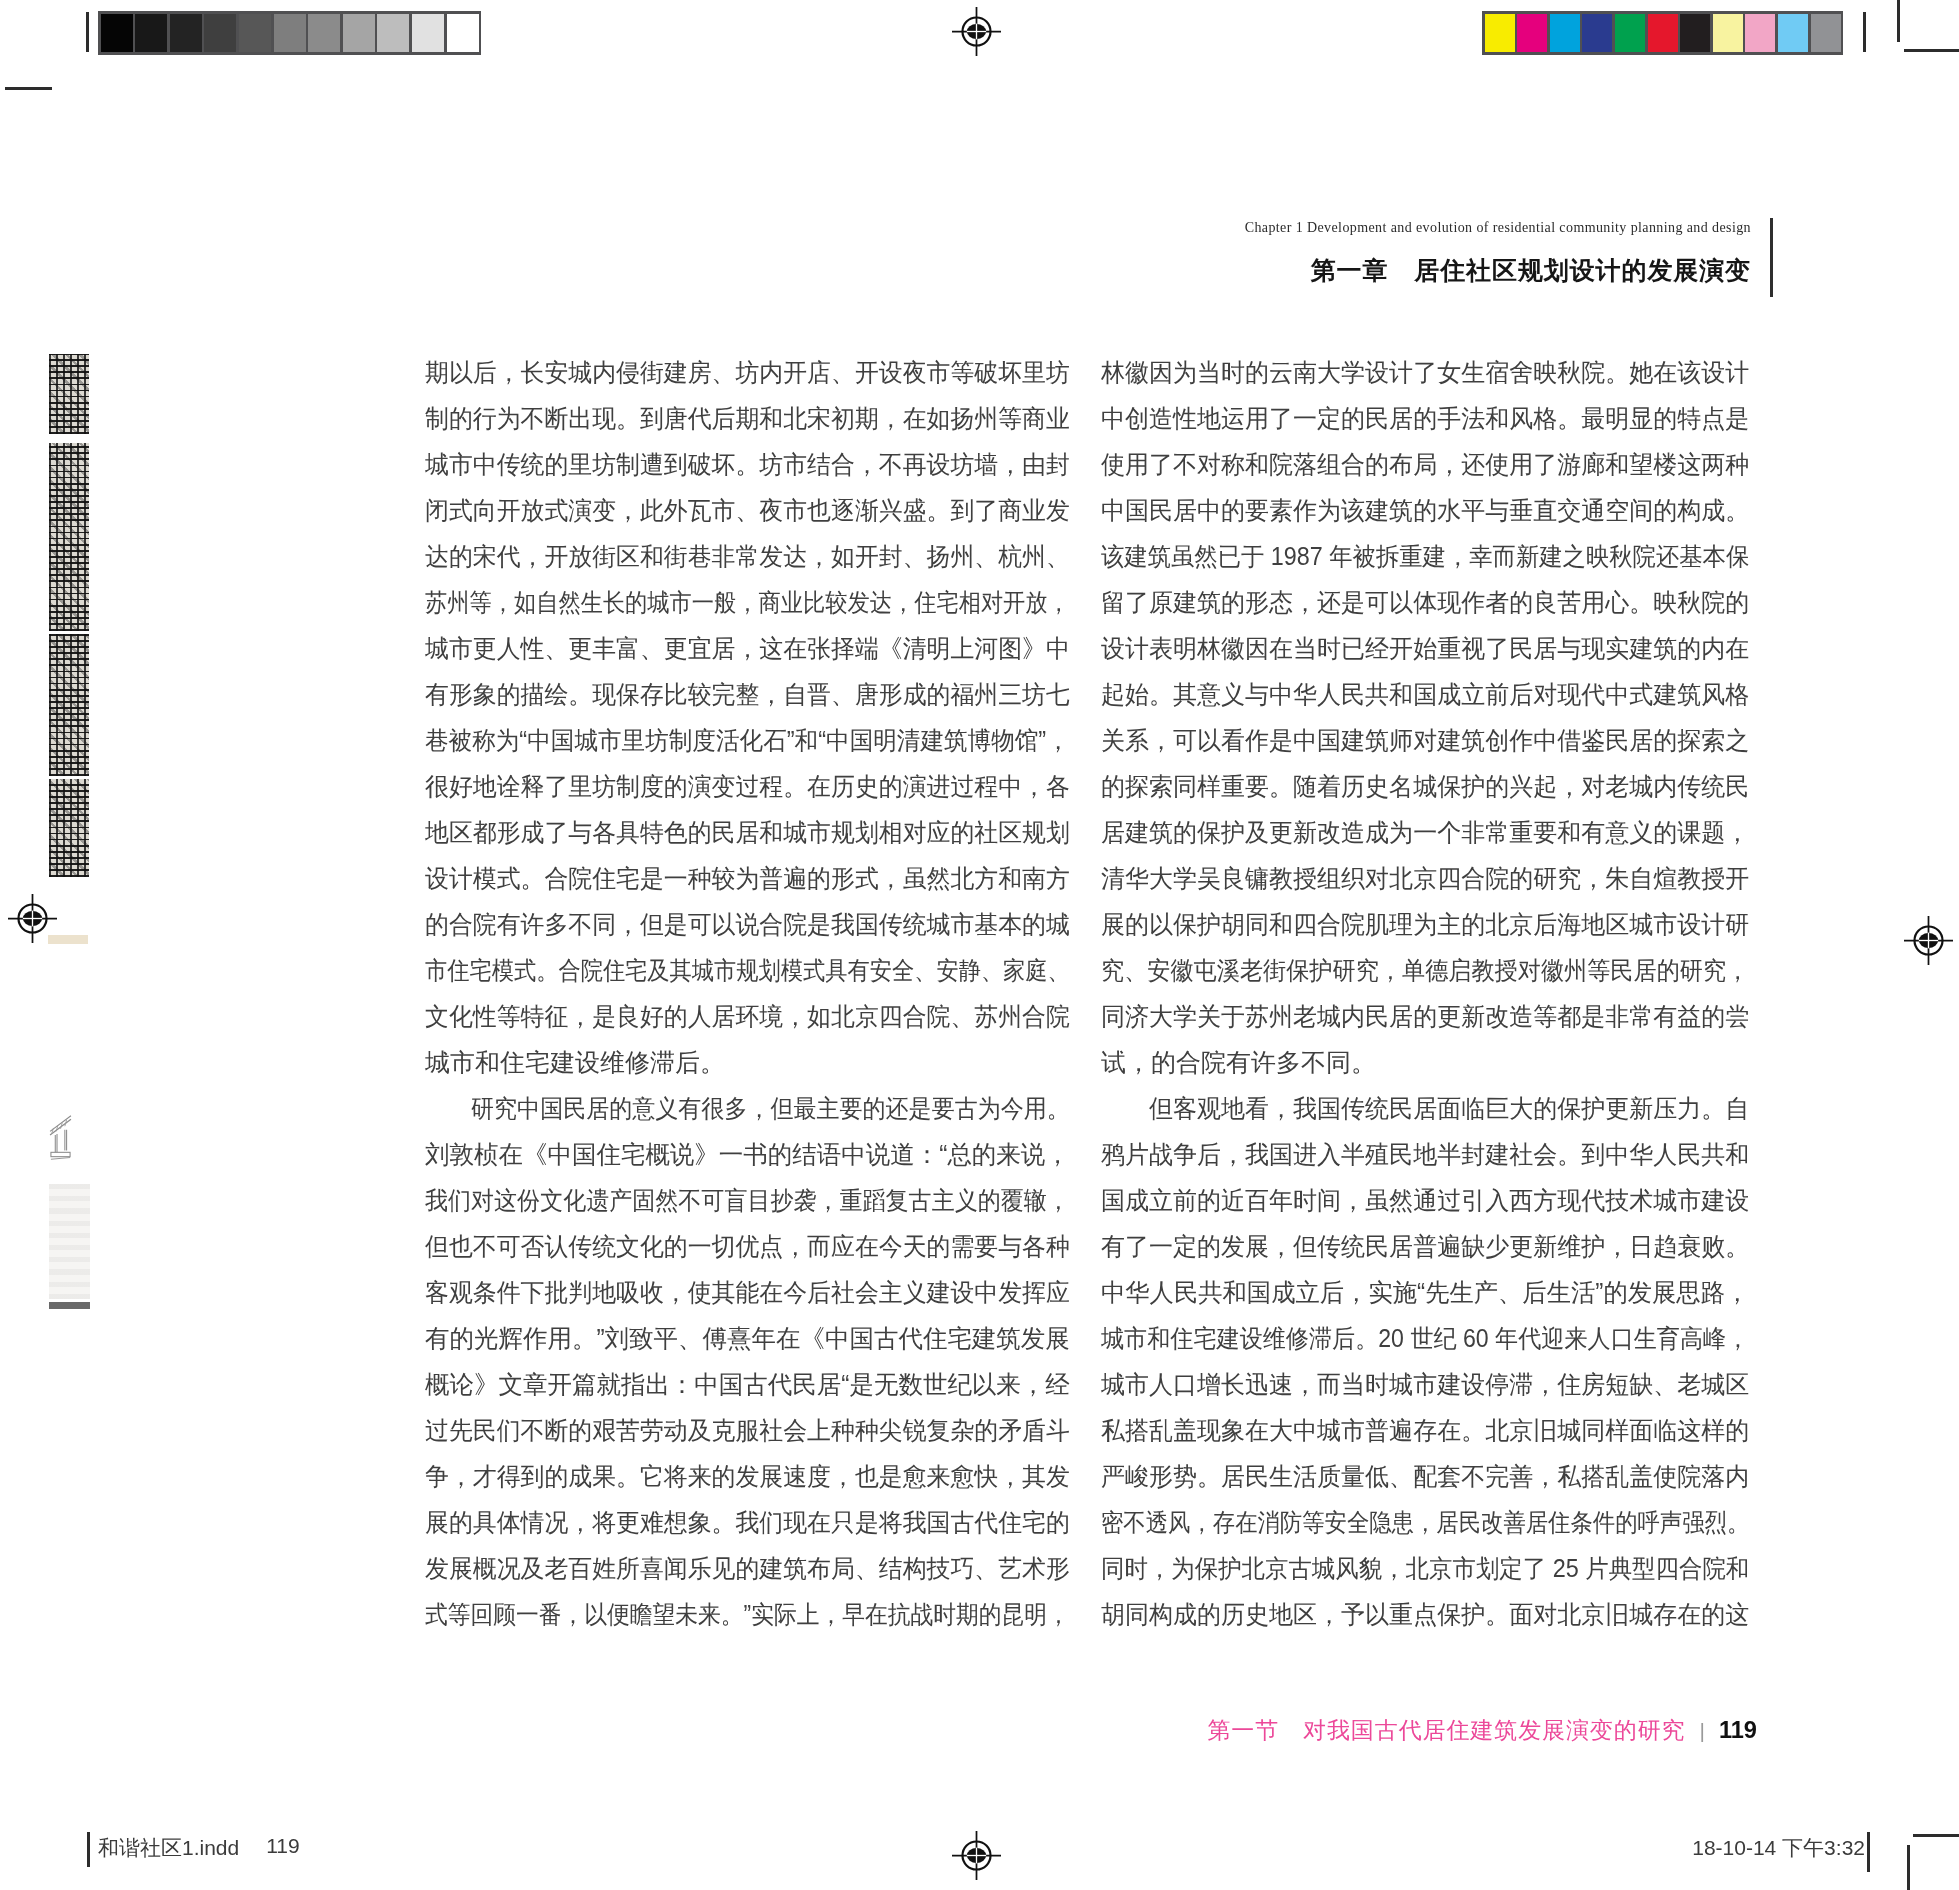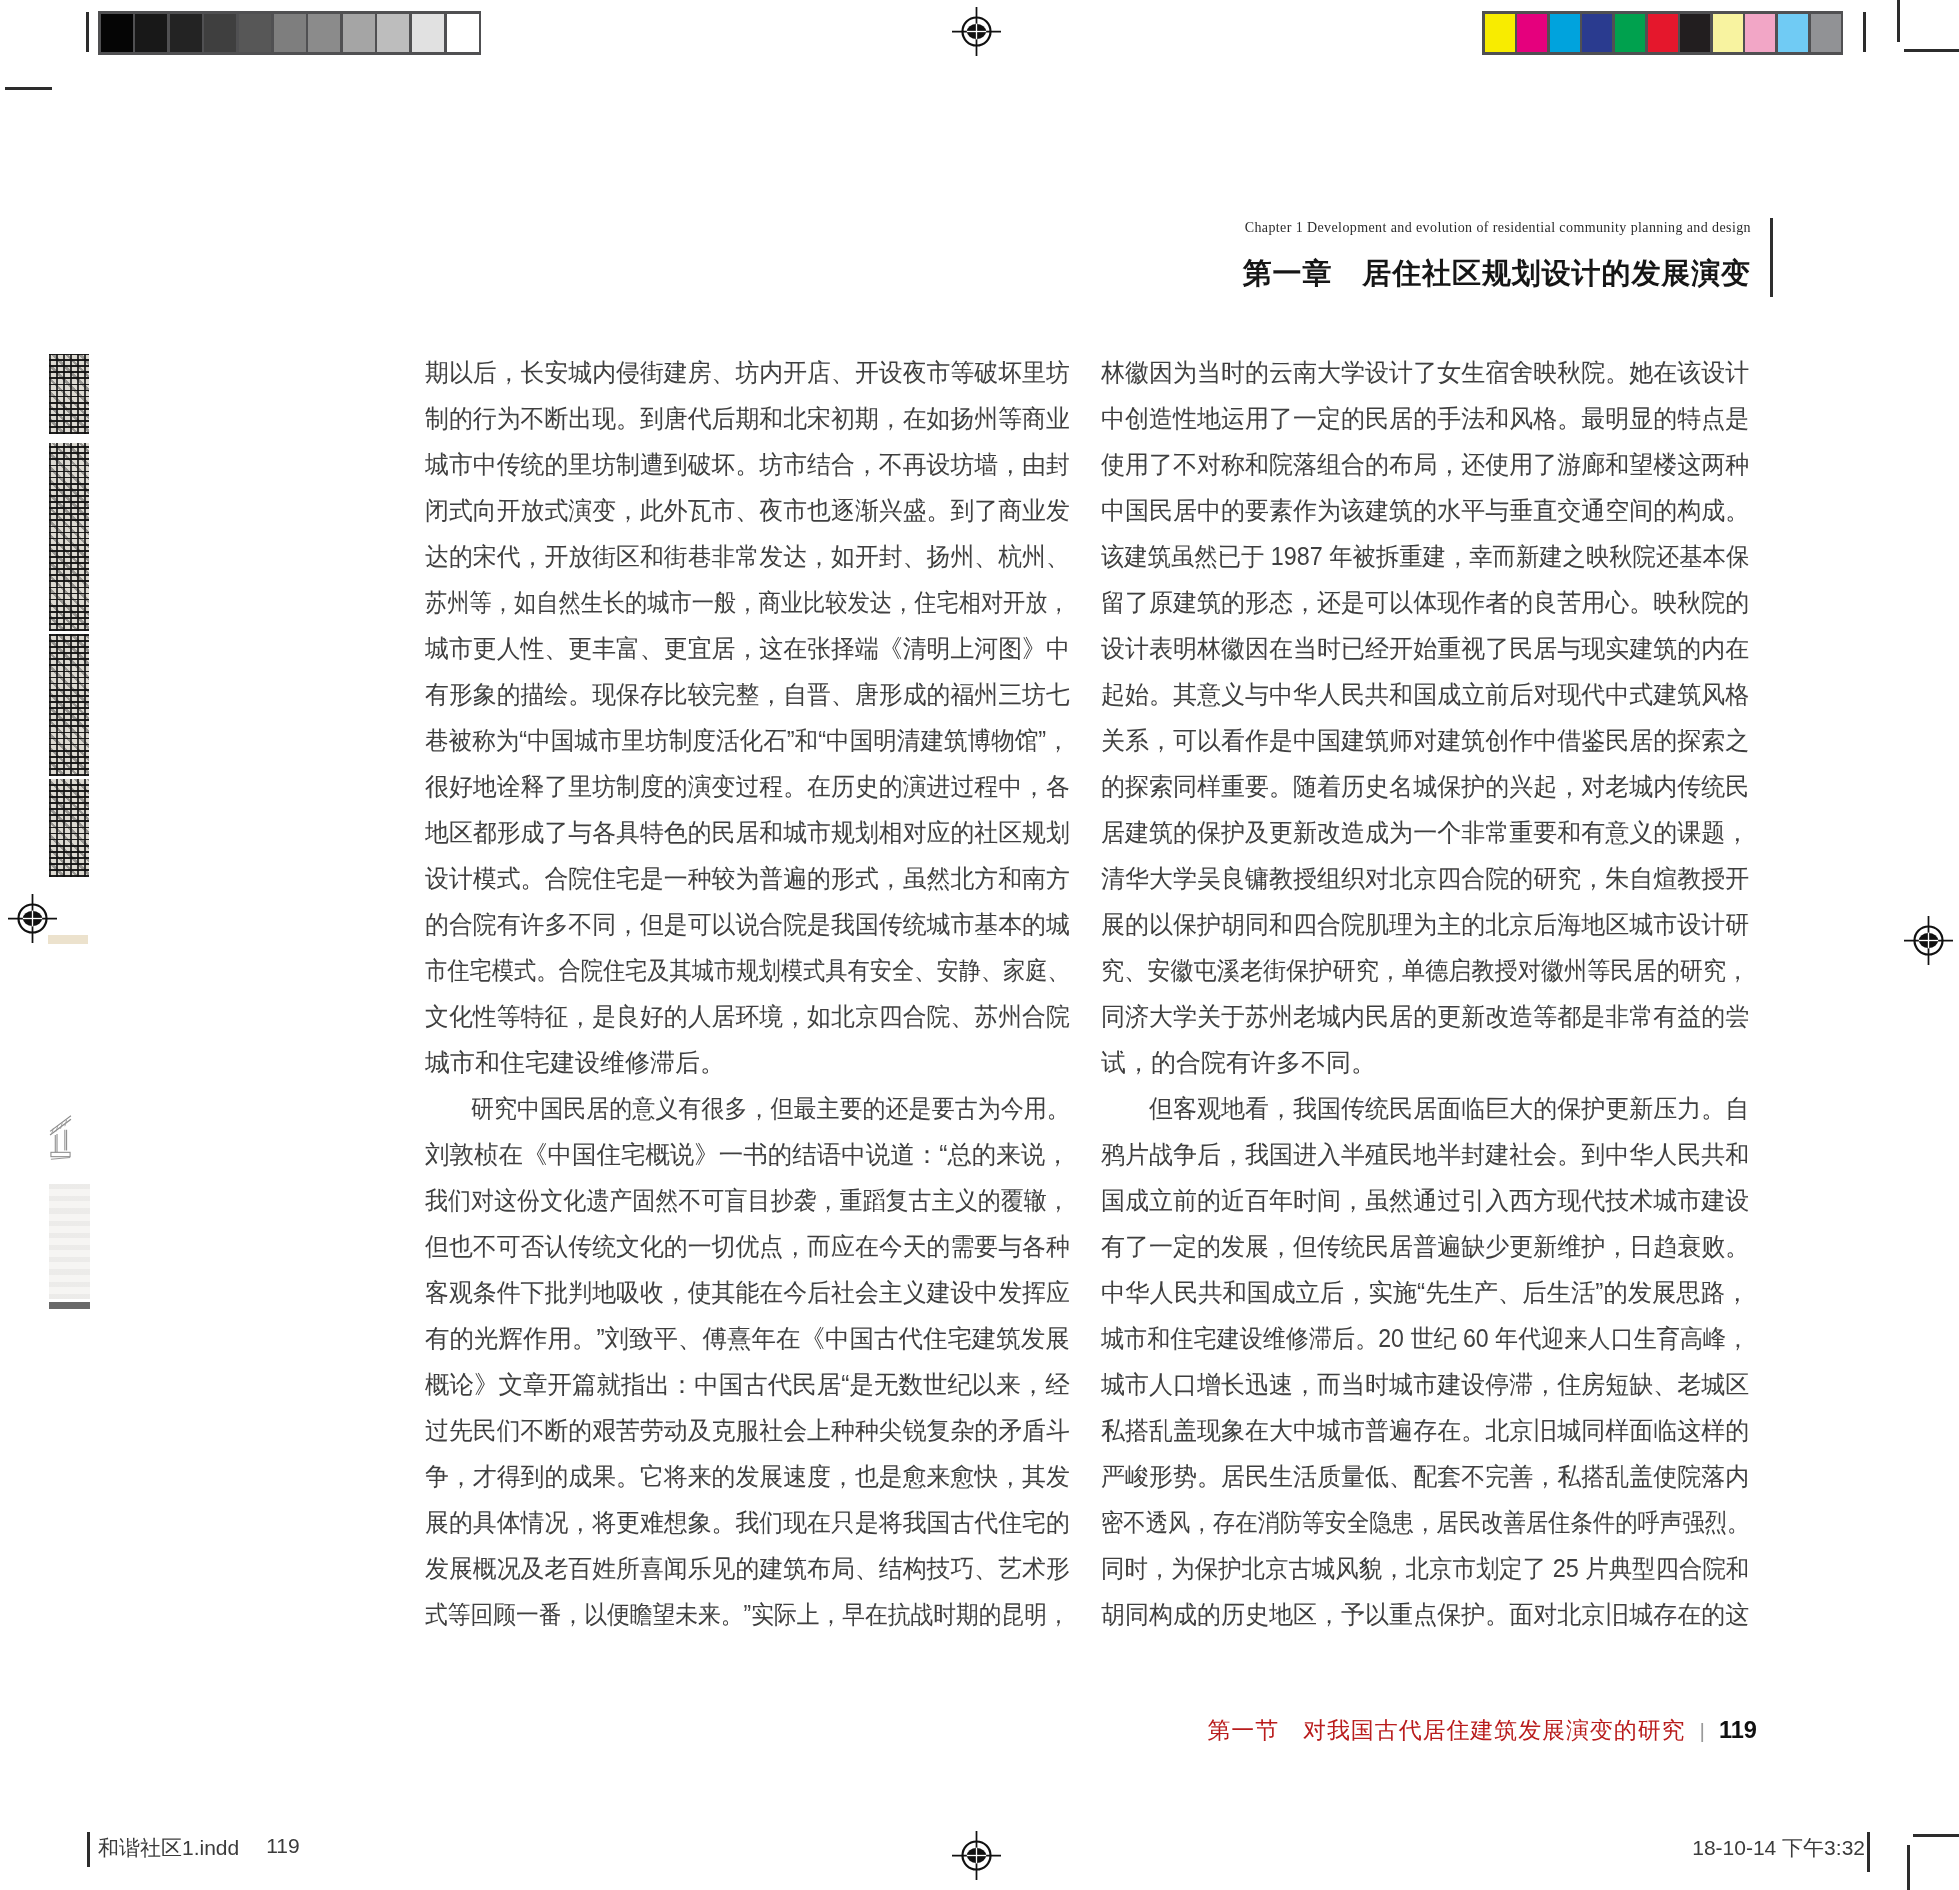--- a/index.html
+++ b/index.html
@@ -13,34 +13,34 @@
   .calbar.gray .swatch{width:32px;height:38px;}
   .calbar.colors .swatch{width:30px;height:38px;}
 
   
   .regmark{position:absolute;width:49px;height:49px;}
   .cropline{position:absolute;background:#2c2c2c;}
 
   
   .chapter-en{position:absolute;right:208px;top:220px;font-family:"Liberation Serif","DejaVu Serif",serif;
               font-size:14px;color:#2b2b2b;letter-spacing:0.4px;white-space:nowrap;}
-  .chapter-zh{position:absolute;right:208px;top:254px;font-size:29px;font-weight:bold;color:#161616;
+  .chapter-zh{position:absolute;right:208px;top:254px;font-size:25px;font-weight:bold;color:#161616;
               letter-spacing:0.9px;white-space:nowrap;}
   .header-rule{position:absolute;left:1770px;top:218px;width:2.6px;height:79px;background:#2e2e2e;}
 
   
   .textcol{position:absolute;top:349px;color:#3f3f3f;font-size:25px;}
   .col-left{left:425px;width:653px;}
   .col-right{left:1101px;width:657px;}
   .textline{height:46px;line-height:46px;white-space:nowrap;overflow:visible;}
   .textline>span{display:inline-block;transform-origin:0 50%;}
 
   
   .footer{position:absolute;right:202px;top:1715px;display:flex;align-items:baseline;gap:14px;white-space:nowrap;}
-  .footer-title{font-size:23px;color:#b91c1c;letter-spacing:0.9px;}
+  .footer-title{font-size:23px;color:#ec4899;letter-spacing:0.9px;}
   .footer-sep{font-size:21px;color:#9a9a9a;}
   .footer-page{font-size:23.6px;font-weight:bold;color:#101010;}
   .slug-left{position:absolute;left:98px;top:1834px;font-size:21px;color:#3b3b3b;display:flex;gap:27px;white-space:nowrap;}
   .slug-right{position:absolute;right:94px;top:1834px;font-size:21px;color:#3b3b3b;white-space:nowrap;}
 
   
   .mapseg{position:absolute;left:49px;width:40px;
     background:
       repeating-linear-gradient(0deg, rgba(15,15,15,.92) 0 1.7px, transparent 1.7px 6.1px),
       repeating-linear-gradient(90deg, rgba(25,25,25,.85) 0 1.7px, transparent 1.7px 7px),

